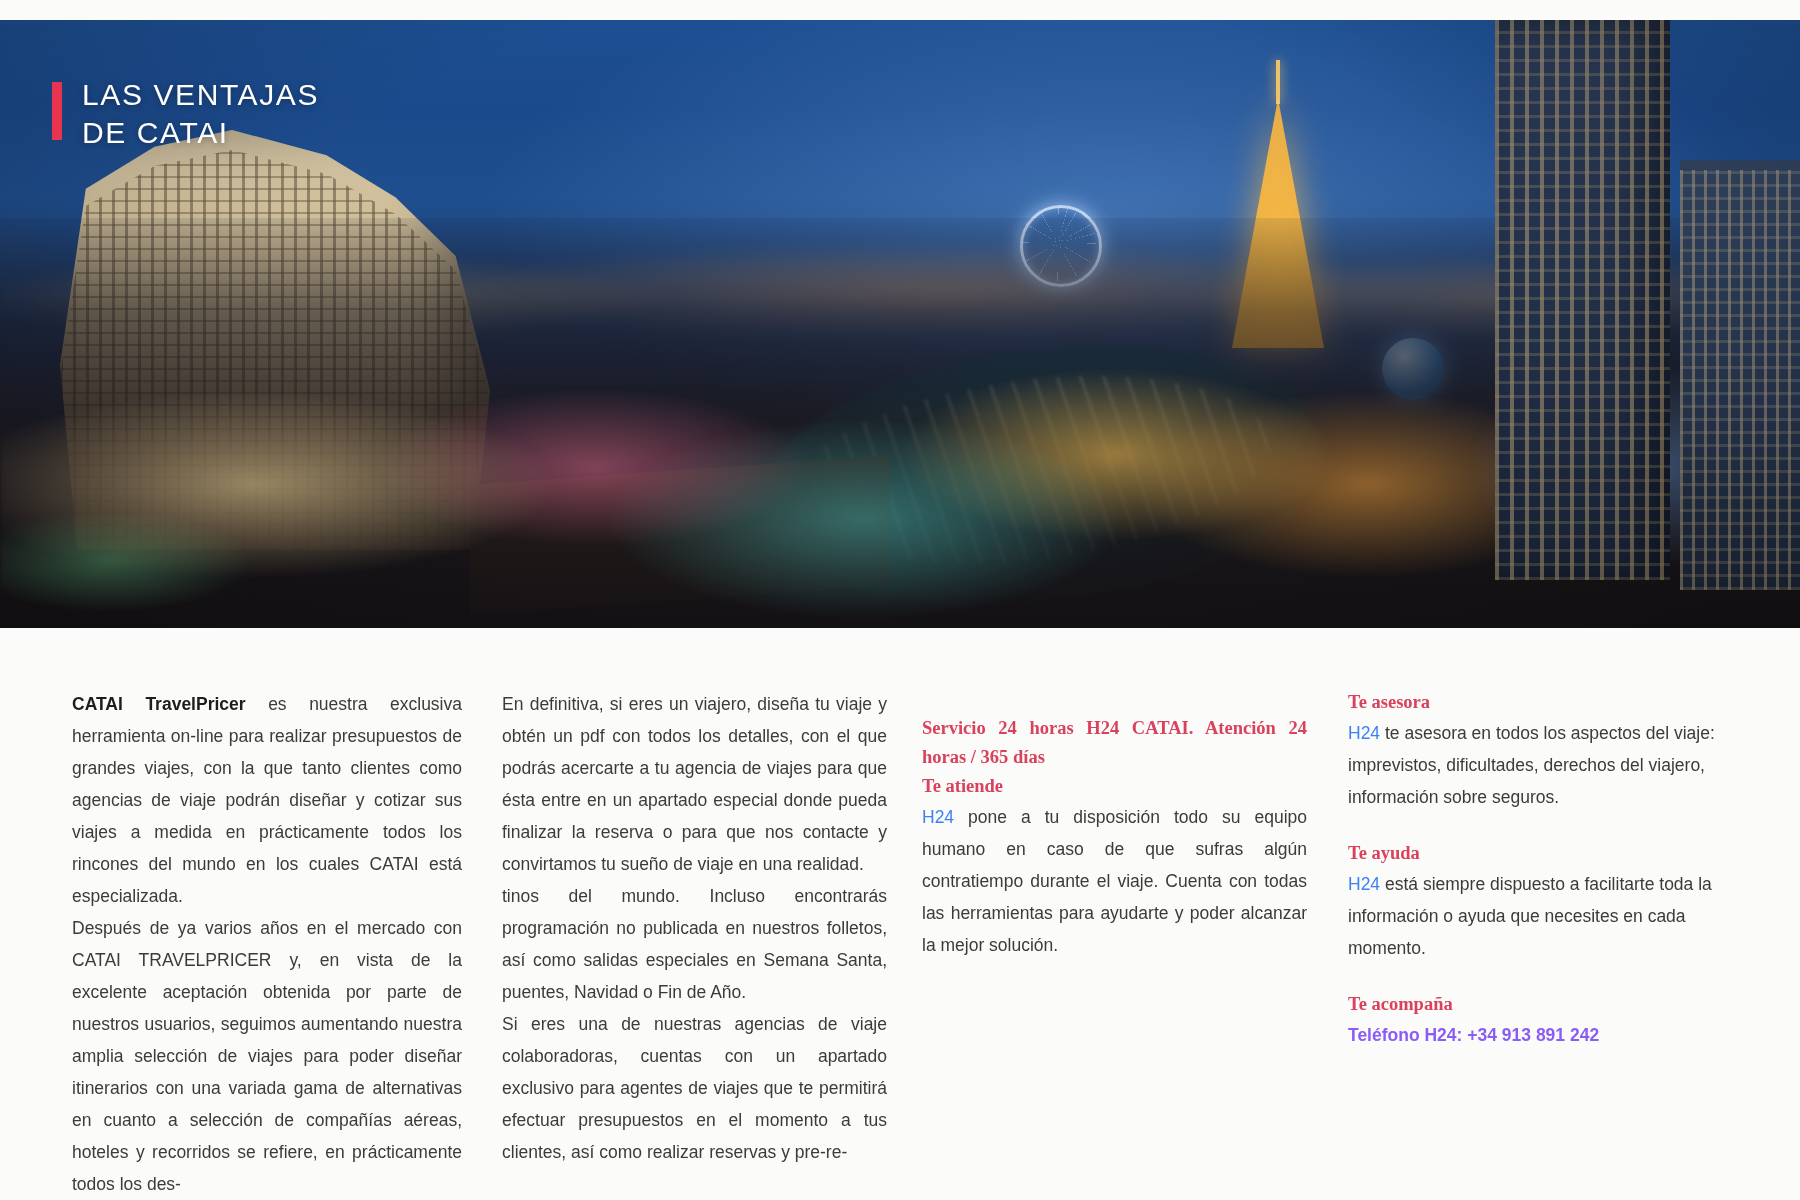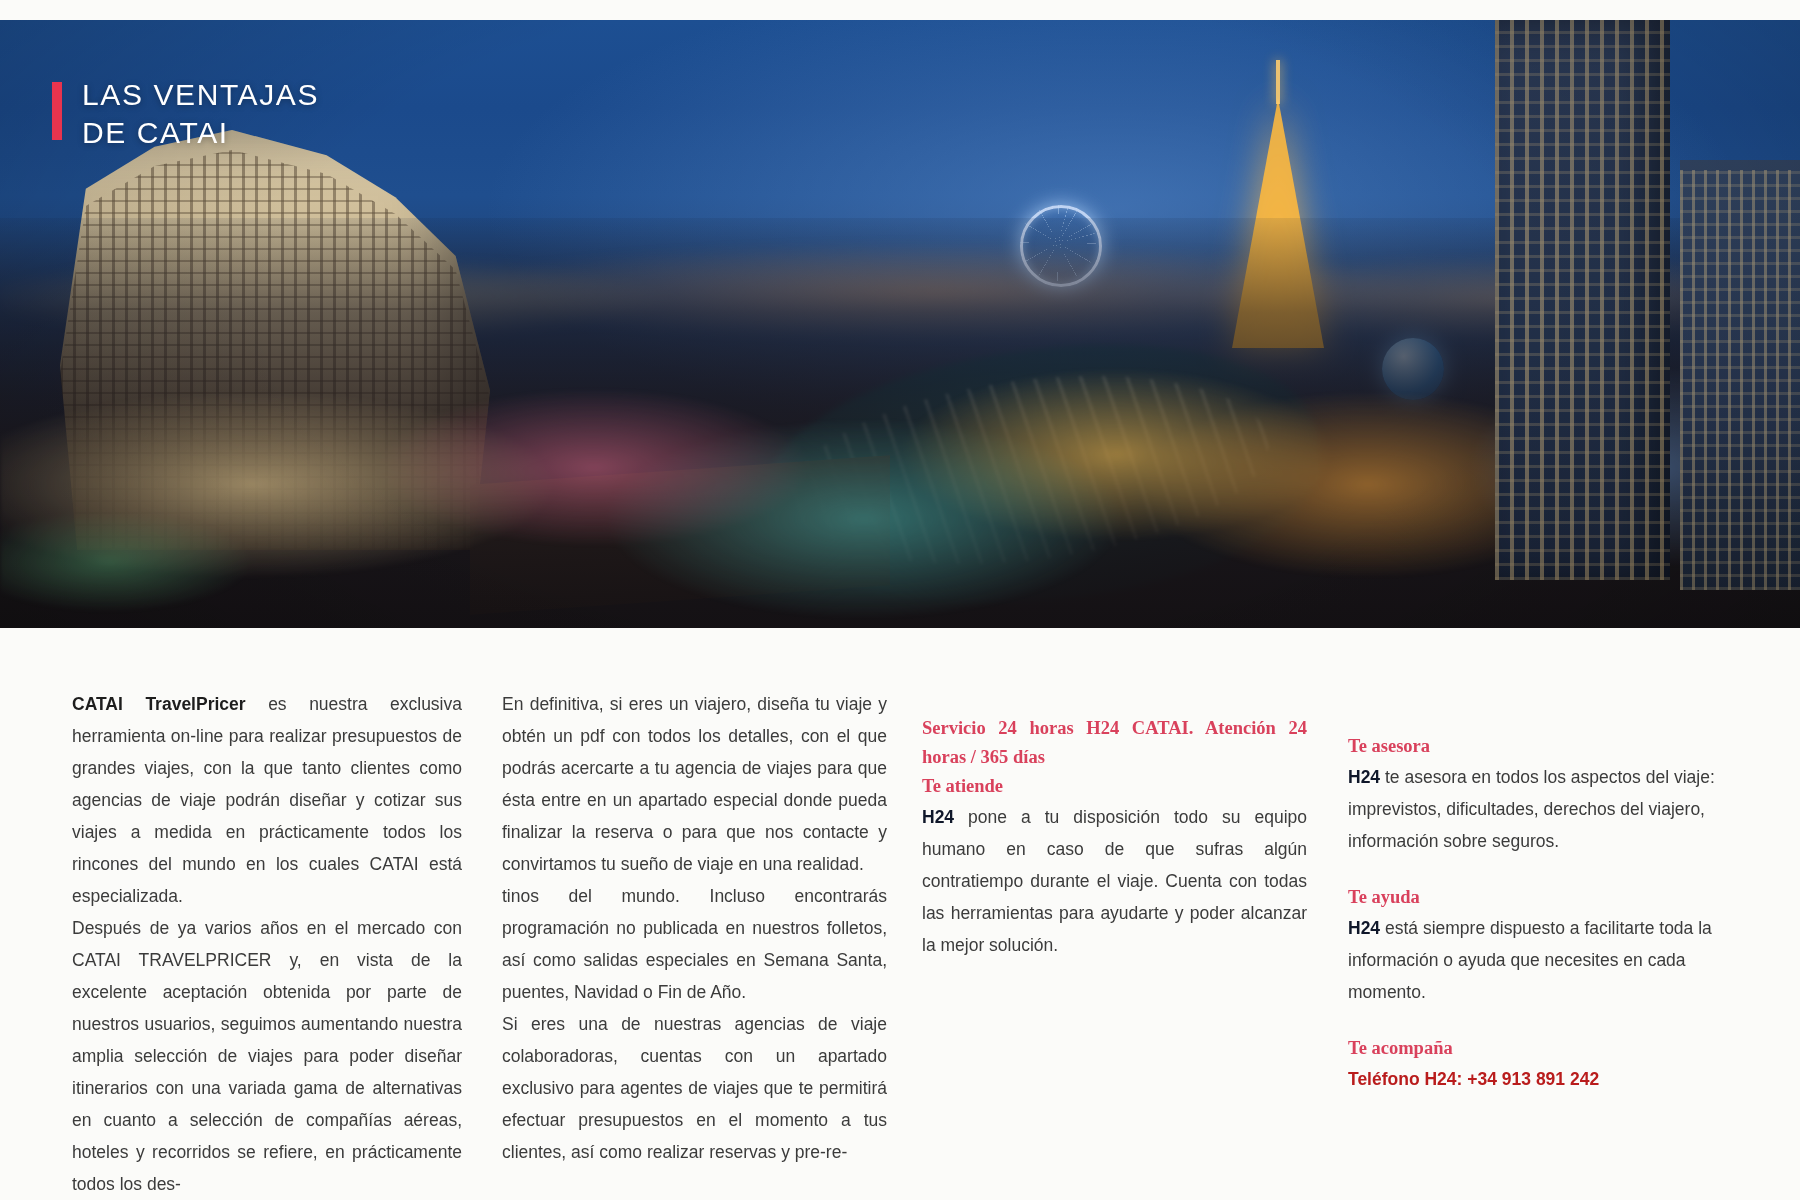--- a/index.html
+++ b/index.html
@@ -244,35 +244,35 @@
     font-size: 17.5px;
     line-height: 32px;
     color: #3b3b3b;
     text-align: justify;
     text-justify: inter-word;
   }
   .col p { margin: 0; }
   .col-1 { left: 72px;   width: 390px; }
   .col-2 { left: 502px;  width: 385px; }
   .col-3 { left: 922px;  width: 385px; }
-  .col-4 { left: 1348px; width: 390px; text-align: left; margin-top: 44px; }
+  .col-4 { left: 1348px; width: 390px; text-align: left; }
 
   .lead { font-weight: bold; color: #1d1d1d; }
-  .h24 { font-weight: bold; color: #0f172a; }
+  .h24 { font-weight: normal; color: #3b82f6; }
 
   .redhead {
     font-family: "Liberation Serif", serif;
     font-weight: bold;
     font-size: 18.5px;
     line-height: 29px;
     color: #d9415c;
     margin: 0;
   }
   .block-gap { height: 26px; }
-  .phone { font-weight: bold; color: #b91c1c; }
+  .phone { font-weight: bold; color: #8b5cf6; }
 </style>
 </head>
 <body>
 
 <div class="page">
 
   <div class="hero">
     <div class="sky"></div>
     <div class="glowband"></div>
     <div class="hotel-left"></div>

